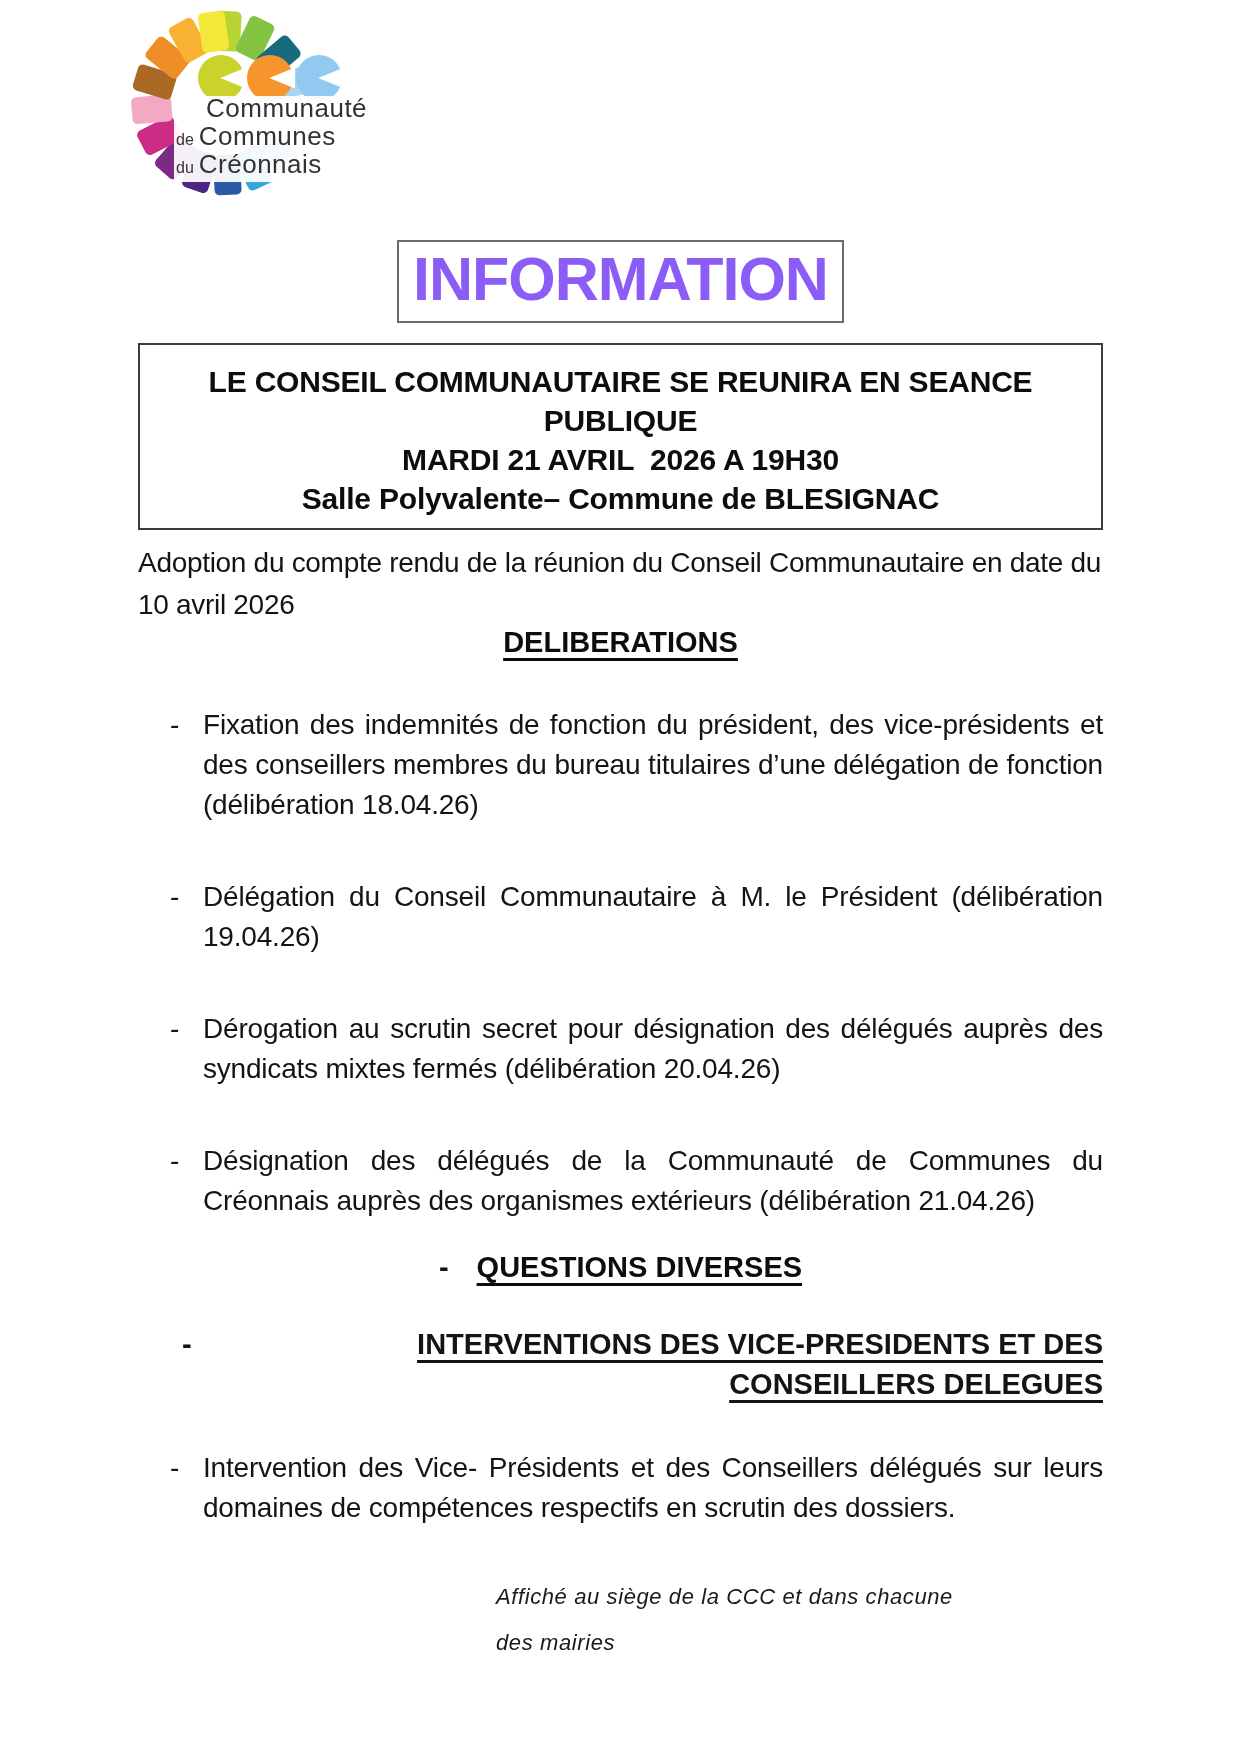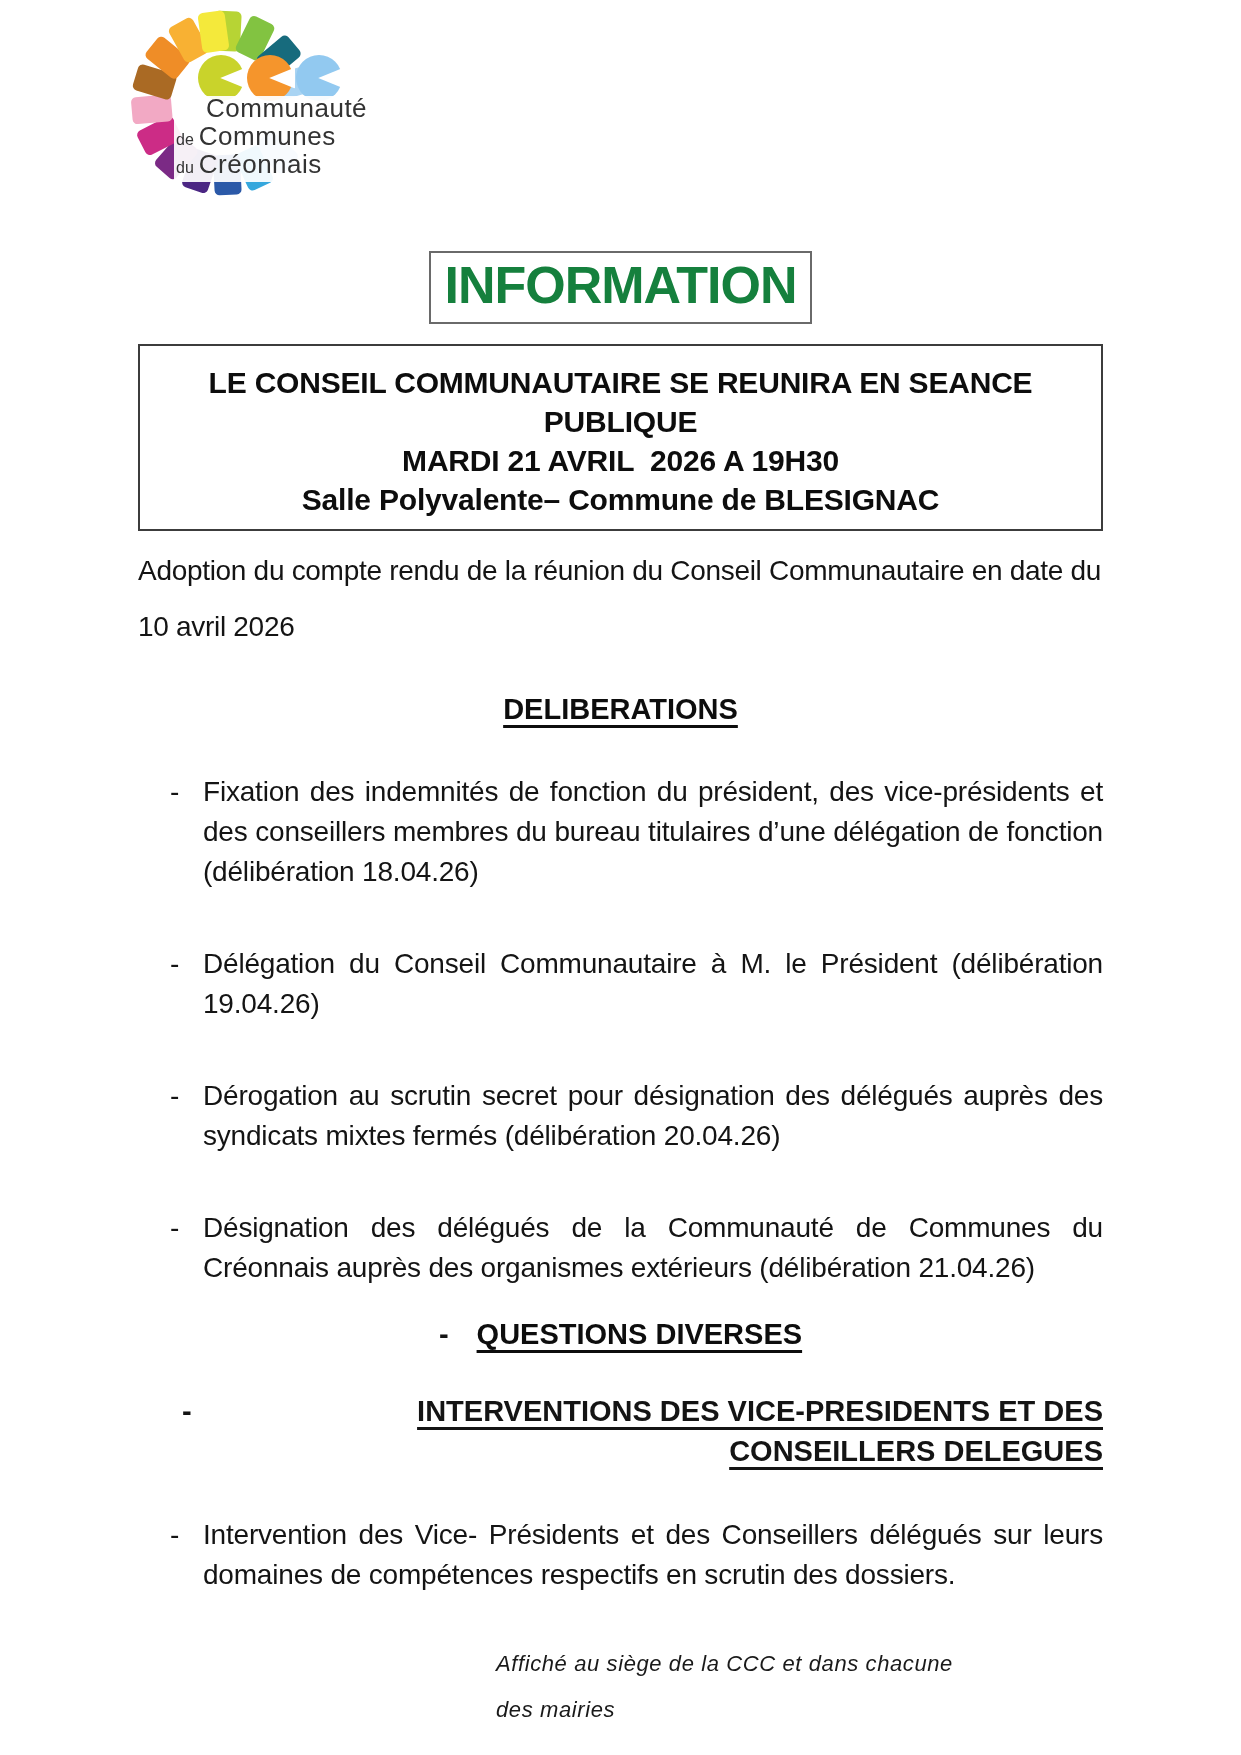--- a/index.html
+++ b/index.html
@@ -27,40 +27,40 @@
     position:absolute; left:46px; top:88px; line-height:24px; white-space:nowrap;
     color:#333333; background:rgba(255,255,255,.93); padding:0 5px 2px 2px;
   }
   .lt-line { display:block; }
   .lt-line1 { padding-left:30px; }
   .lt-main { font-size:26px; letter-spacing:.5px; }
   .lt-small { font-size:16px; margin-right:5px; }
 
   
   .title-box {
-    width:fit-content; margin:47px auto 0; border:2px solid #6a6a6a;
-    padding:2px 14px 7px; font-size:52px; font-weight:bold; letter-spacing:-1px;
-    color:#15803d;
+    width:fit-content; margin:36px auto 0; border:2px solid #6a6a6a;
+    padding:2px 14px 7px; font-size:61px; font-weight:bold; letter-spacing:-1px;
+    color:#8b5cf6;
   }
 
   
   .notice-box {
     margin-top:20px; border:2px solid #3c3c3c; padding:17px 8px 10px;
     text-align:center; font-weight:bold; font-size:30px; line-height:39px;
     letter-spacing:-.2px; color:#0d0d0d;
   }
   .notice-line { white-space:pre-wrap; }
 
   
-  .intro { margin-top:12px; font-size:28px; line-height:56px; letter-spacing:-.3px; }
+  .intro { margin-top:12px; font-size:28px; line-height:42px; letter-spacing:-.3px; }
 
   .h-center {
     text-align:center; font-size:29px; font-weight:bold; color:#0d0d0d;
   }
-  .h-deliberations { margin-top:38px; }
+  .h-deliberations { }
   .uline {
     text-decoration:underline; text-decoration-thickness:2.5px; text-underline-offset:6px;
   }
 
   .list { margin-top:46px; }
   .bullet { display:flex; margin:0 0 52px 32px; }
   .bullet .dash { flex:0 0 33px; font-size:28px; line-height:40px; }
   .bullet .btext {
     flex:1; text-align:justify; text-align-last:left;
     font-size:28px; line-height:40px; letter-spacing:-.2px;

